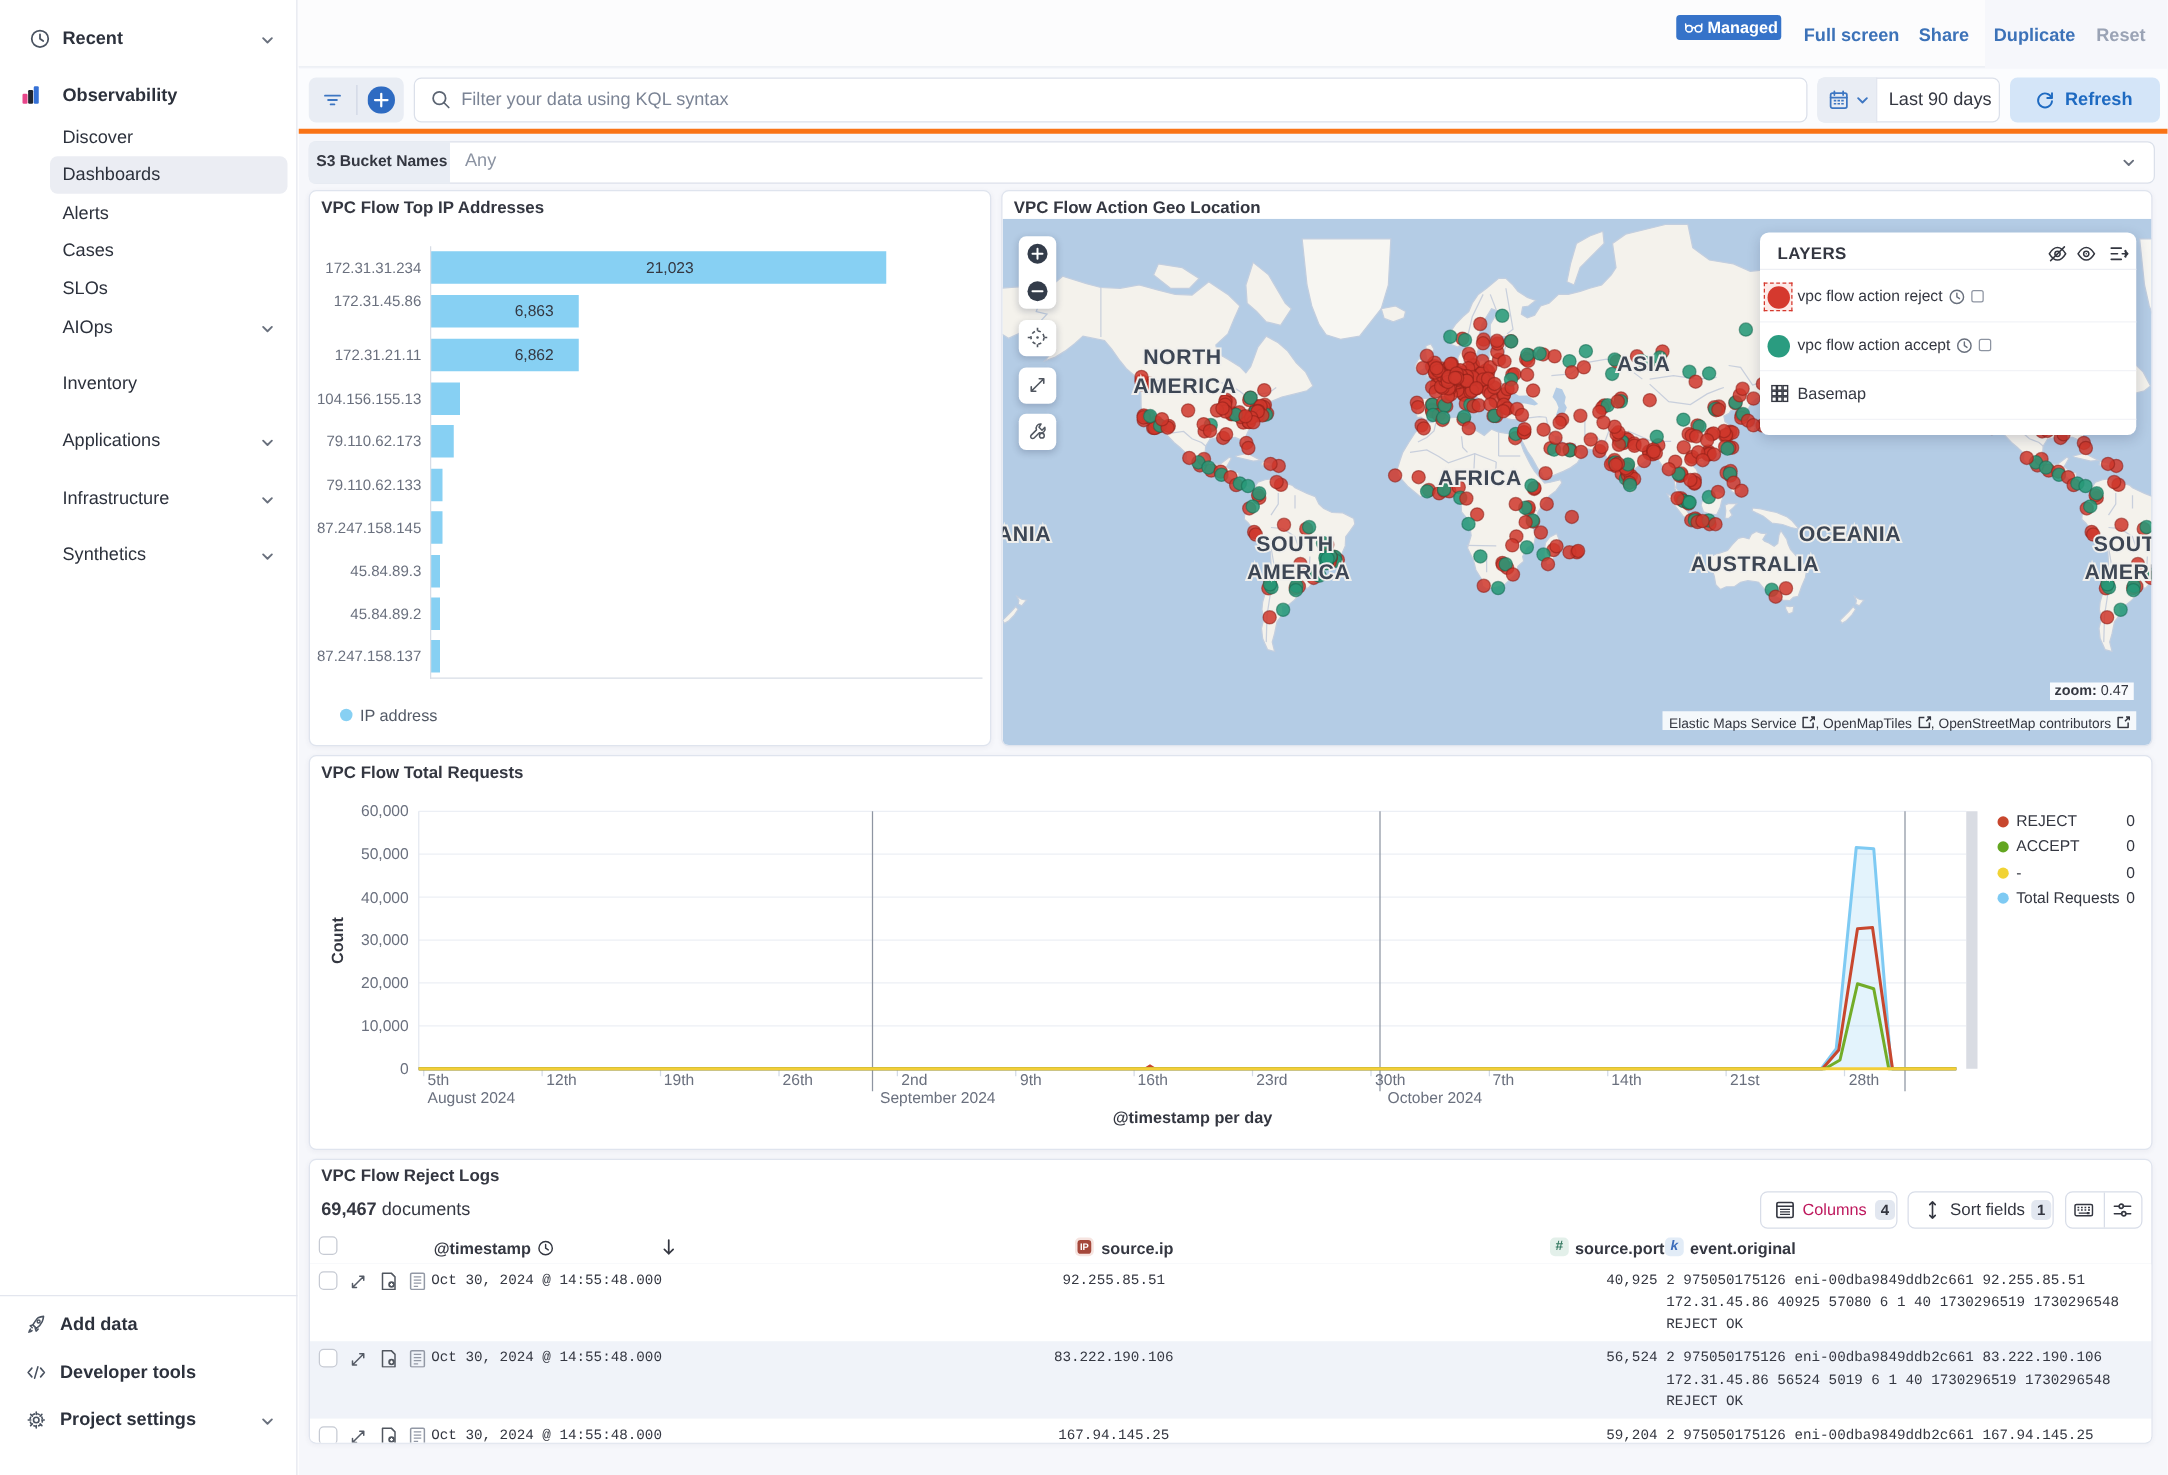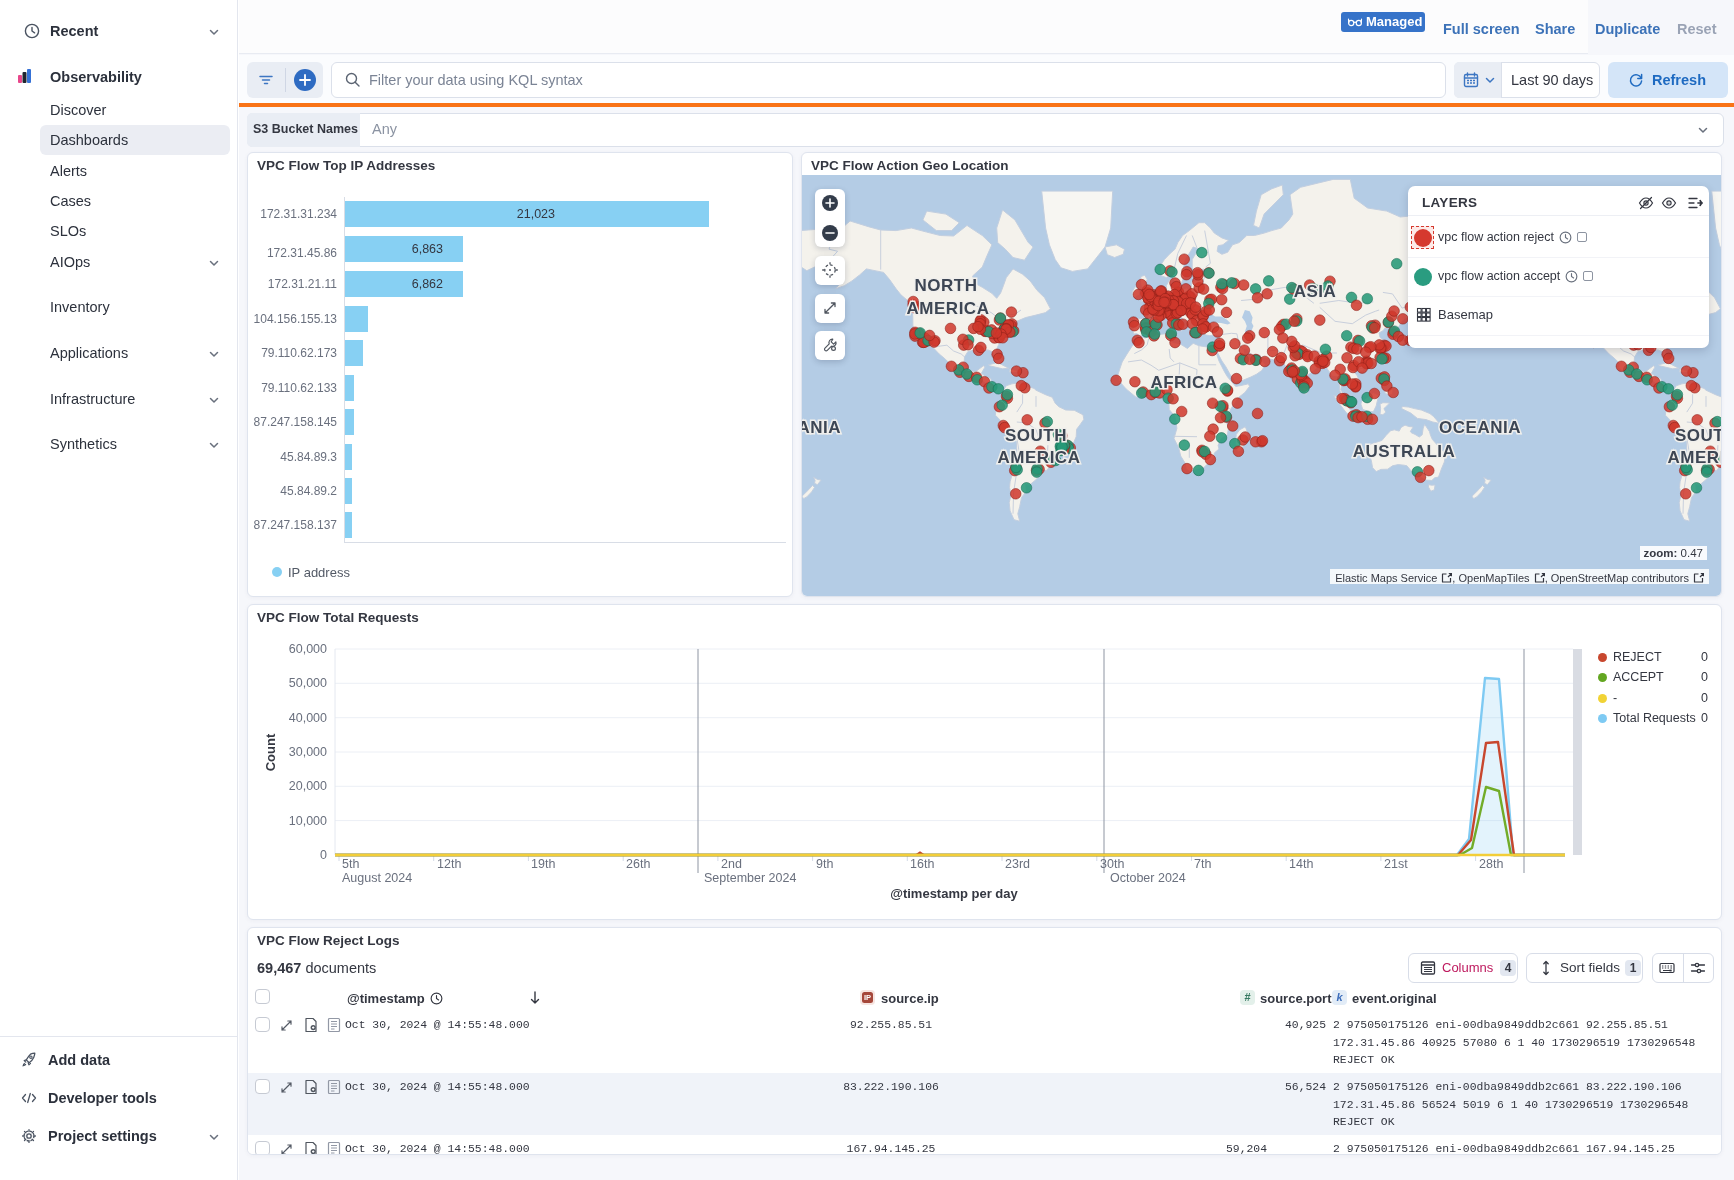--- a/index.html
+++ b/index.html
@@ -137,21 +137,21 @@
     <div class="abs" style="left:8px;top:113px;width:113px;height:34px;background:#e9edf4;border-radius:5px 0 0 5px"></div>
     <div class="abs" style="left:14px;top:122px;font-size:12.5px;font-weight:700;color:#343741">S3 Bucket Names</div>
     <div class="abs" style="left:133px;top:121px;font-size:14.5px;color:#8b93a2">Any</div>
     <svg class="abs" style="left:1458px;top:124px" width="14" height="14" viewBox="0 0 14 14">
       <path d="M2.5 4.5 L6 8 L9.5 4.5" fill="none" stroke="#69707d" stroke-width="1.5" stroke-linecap="round" stroke-linejoin="round"></path>
     </svg>
     <div id="panelA" style="left:8px;top:152px;width:546px;height:445px">
       <div class="ptitle">VPC Flow Top IP Addresses</div>
       <div class="blabel" style="left:-1px;top:54px">172.31.31.234</div>
       <div class="bar" style="left:96px;top:48px;width:365px"></div>
-      <div class="blabel" style="left:-1px;top:93px">172.31.45.86</div>
+      <div class="blabel" style="left:-1px;top:81px">172.31.45.86</div>
       <div class="bar" style="left:96px;top:83px;width:119px"></div>
       <div class="blabel" style="left:-1px;top:124px">172.31.21.11</div>
       <div class="bar" style="left:96px;top:118px;width:119px"></div>
       <div class="blabel" style="left:-1px;top:159px">104.156.155.13</div>
       <div class="bar" style="left:96px;top:153px;width:24px"></div>
       <div class="blabel" style="left:-1px;top:193px">79.110.62.173</div>
       <div class="bar" style="left:96px;top:187px;width:19px"></div>
       <div class="blabel" style="left:-1px;top:228px">79.110.62.133</div>
       <div class="bar" style="left:96px;top:222px;width:10px"></div>
       <div class="blabel" style="left:-1px;top:262px">87.247.158.145</div>
@@ -1302,15 +1302,15 @@
         <path d="M3 1.5h7l3 3v10H3Z" fill="none" stroke="#50565f" stroke-width="1.2" stroke-linejoin="round"></path>
         <circle cx="10.2" cy="10.6" r="2.6" fill="#50565f"></circle>
         <path d="M9 10.6h2.4M10.2 9.4v2.4" stroke="#fff" stroke-width="1"></path>
       </svg>
       <svg class="abs" style="left:78px;top:213px" width="15" height="15" viewBox="0 0 15 15">
         <rect x="2.5" y="1.5" width="11" height="13" rx="1" fill="none" stroke="#9298a5" stroke-width="1.2"></rect>
         <path d="M5 4.5h6M5 7h6M5 9.5h6M5 12h3.5" stroke="#9298a5" stroke-width="1"></path>
       </svg>
       <div class="abs mono" style="left:97px;top:215px">Oct 30, 2024 @ 14:55:48.000</div>
       <div class="abs mono" style="left:543px;top:215px;width:200px;text-align:center">167.94.145.25</div>
-      <div class="abs mono" style="left:978px;top:215px;width:100px;">59,204</div>
+      <div class="abs mono" style="left:978px;top:215px;width:100px;text-align:right">59,204</div>
       <div class="abs mono" style="left:1085px;top:215px">2 975050175126 eni-00dba9849ddb2c661 167.94.145.25</div>
     </div>
   </div>
 </body></html>

